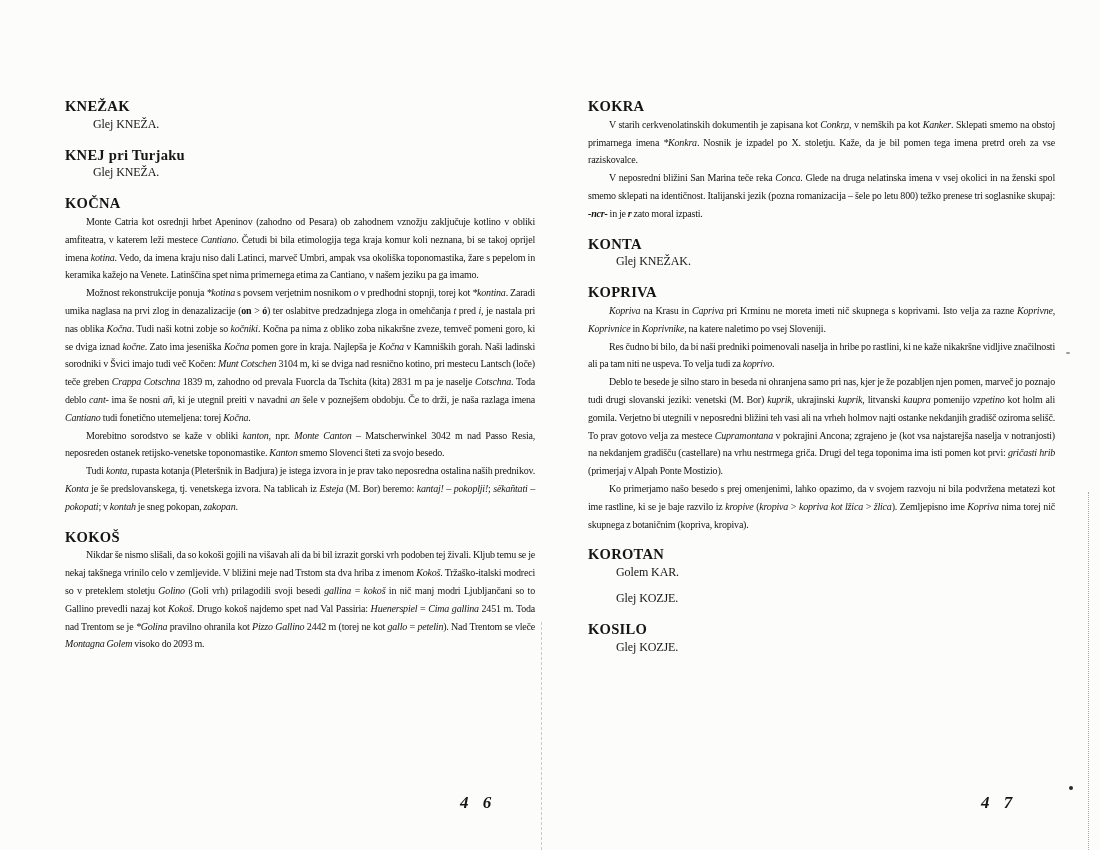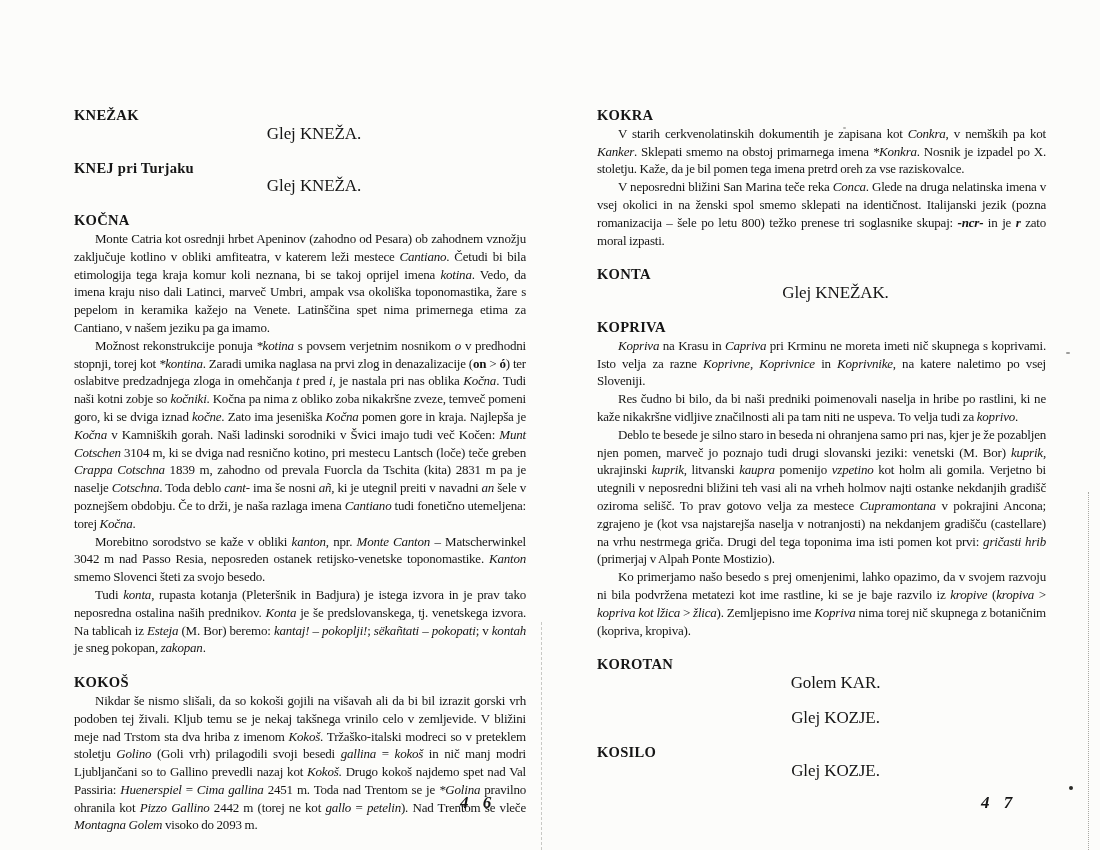--- a/index.html
+++ b/index.html
@@ -8,34 +8,34 @@
     background:#fcfcfa;
     font-family:"Liberation Serif","DejaVu Serif",serif;
     color:#151515;
     position:relative;
     overflow:hidden;
   }
   .spread{position:absolute;inset:0;}
   .page-col{position:absolute;top:90px;}
   #left-col{left:57px;width:486px;}
   #right-col{left:580px;width:483px;}
-  .entry{margin:17px;}
+  .entry{margin:8px;}
   .headword{
     font-size:14.6px;font-weight:bold;letter-spacing:.25px;
     line-height:17.8px;margin:13px 0 0 0;
   }
   .entry:first-child .headword{margin-top:0;}
   p.para{
-    margin:0;font-size:13px;line-height:17.8px;
+    margin:0;font-size:10px;line-height:17.8px;
     text-align:justify;text-indent:21px;letter-spacing:-0.2px;
     word-spacing:-0.3px;
   }
   p.ref{
-    margin:0;font-size:17px;line-height:17.8px;
-    text-indent:28px;letter-spacing:-0.1px;text-align:center;
+    margin:0;font-size:12px;line-height:17.8px;
+    text-indent:28px;letter-spacing:-0.1px;
   }
   .it{font-style:italic;}
   .bd{font-weight:bold;}
   .page-number{
     position:absolute;top:793px;
     font-size:17px;font-weight:bold;font-style:italic;
     letter-spacing:5px;
   }
   #pn-left{left:460px;}
   #pn-right{left:981px;}

